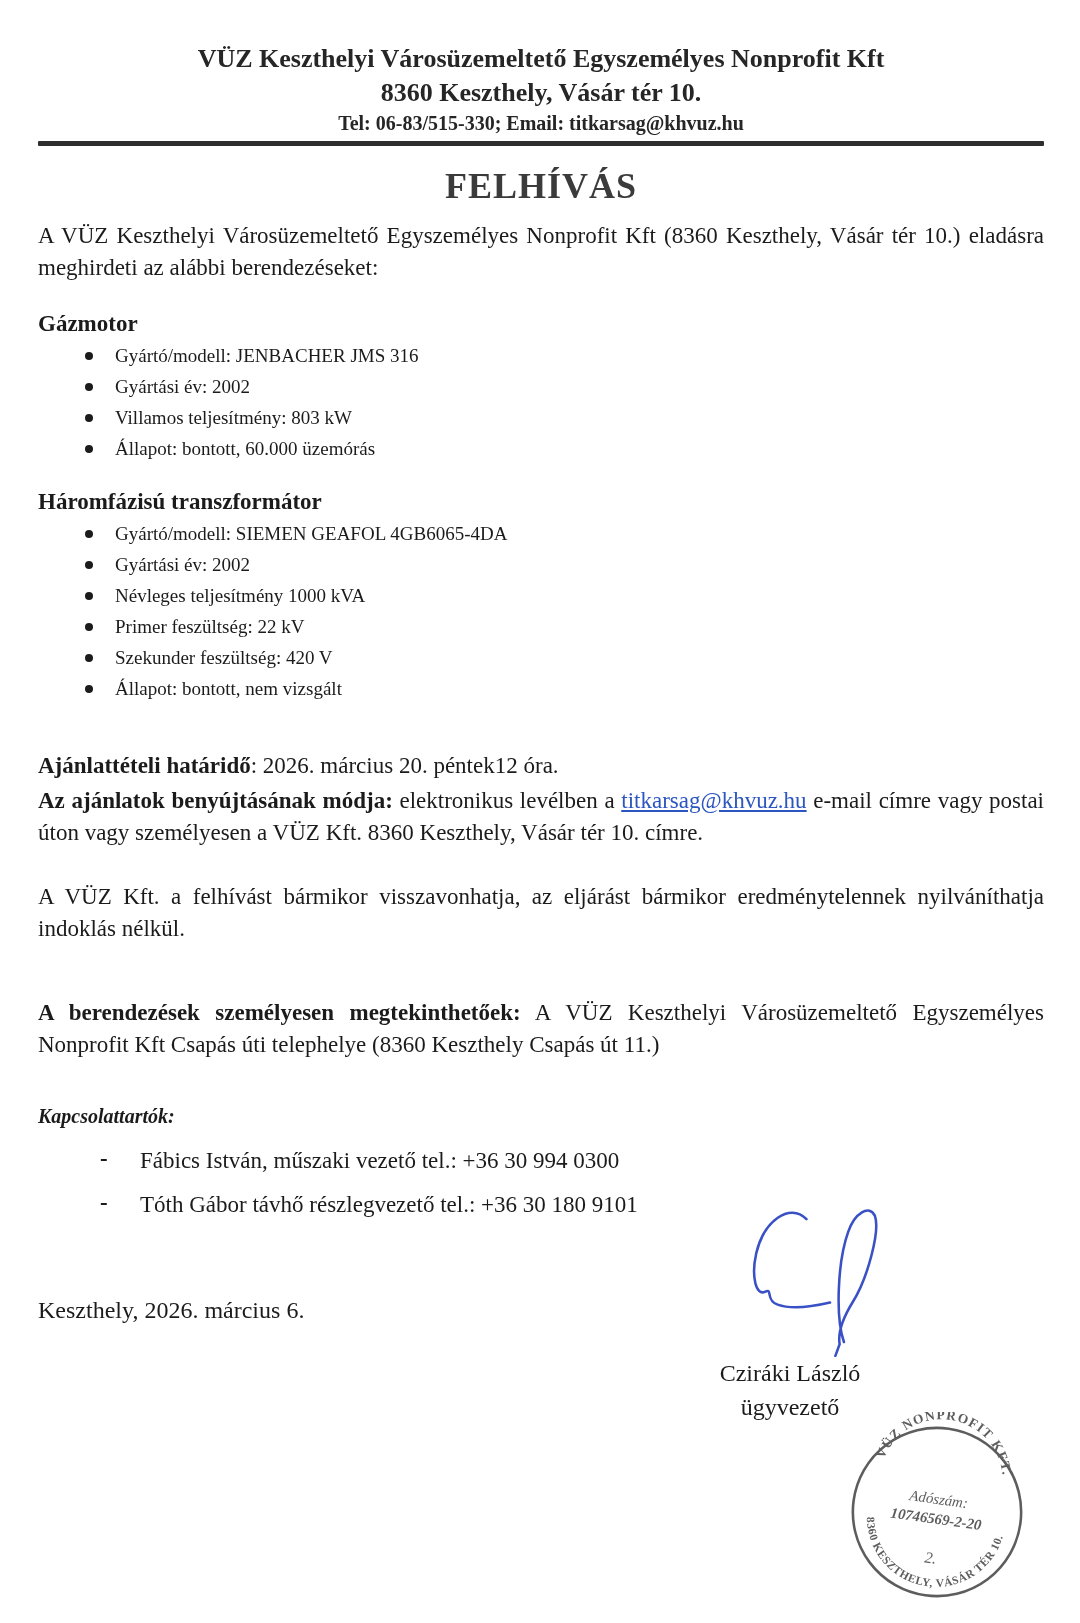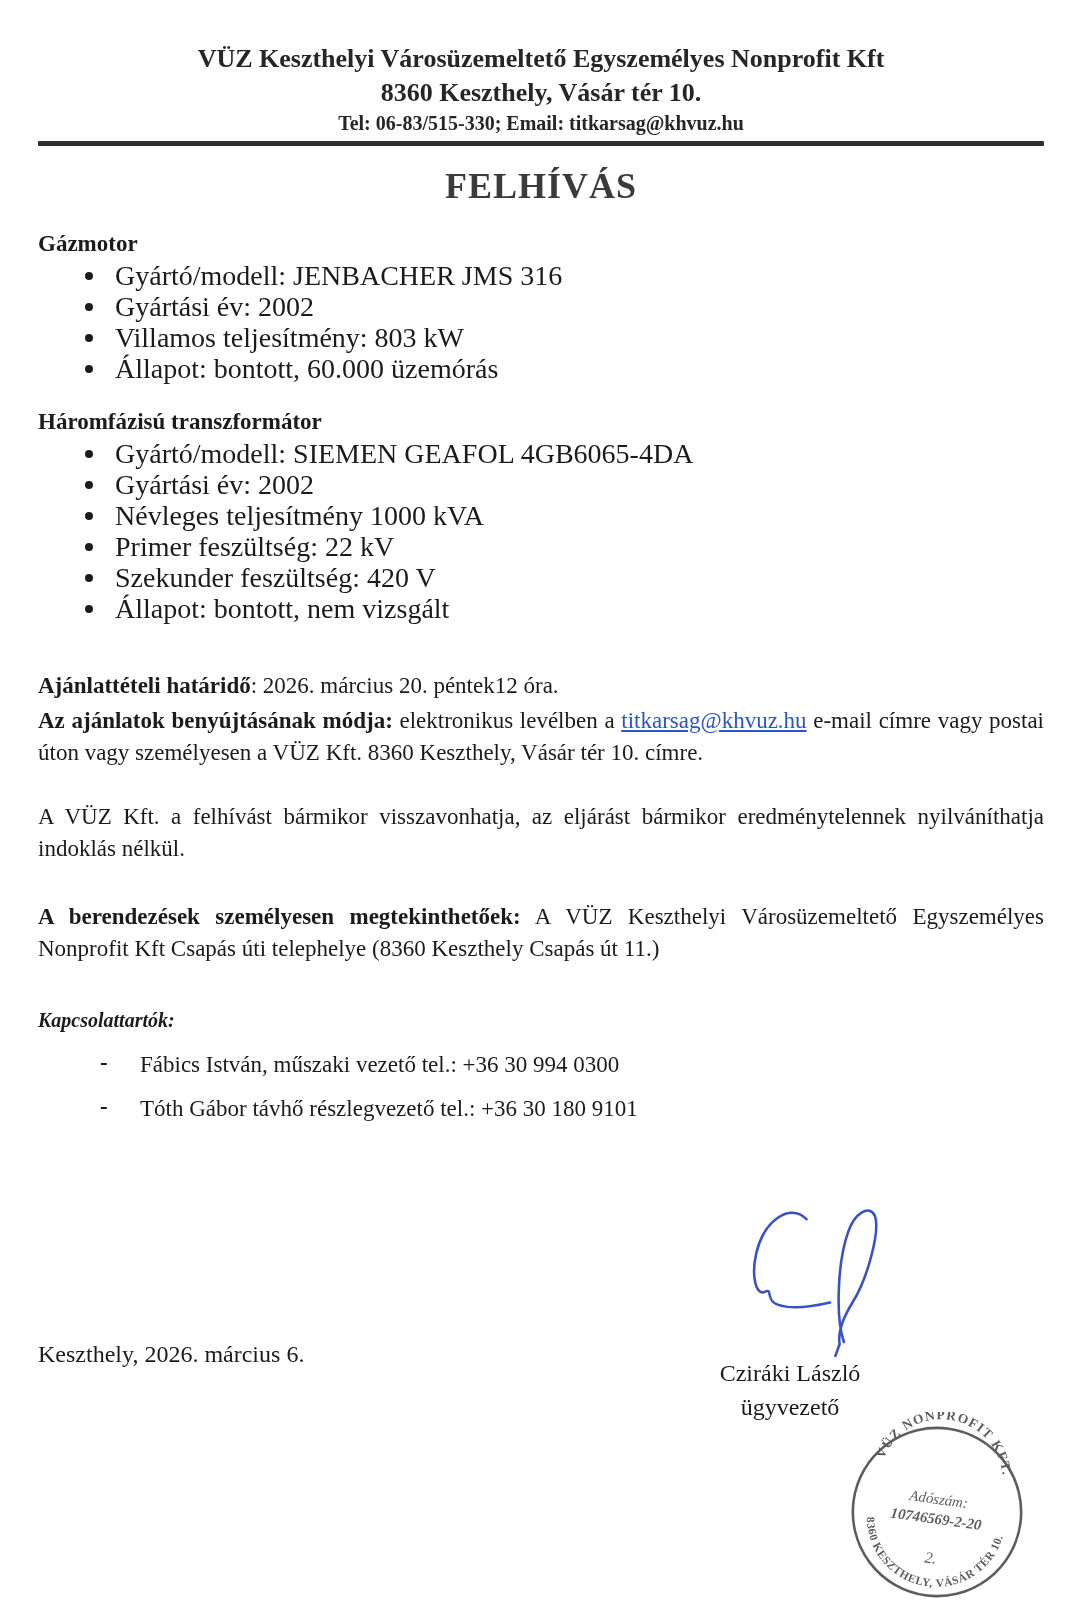--- a/index.html
+++ b/index.html
@@ -33,49 +33,49 @@
   }
 
   
   .para { font-size:23px; line-height:32px; text-align:justify; margin:0; }
   .intro { margin-top:6px; }
   .section-heading { font-size:23px; font-weight:bold; margin:26px 0 2px 0; line-height:28px; }
 
   ul.dots { list-style:none; margin:2px 0 0 0; padding:0 0 0 47px; }
   ul.dots li {
     position:relative; padding-left:30px;
-    font-size:28px; line-height:27px; margin-top:4px;
+    font-size:19px; line-height:27px; margin-top:4px;
   }
   ul.dots li::before {
     content:""; position:absolute; left:0; top:10px;
     width:8px; height:8px; border-radius:50%; background:#1b1b1b;
   }
 
   .deadline { margin-top:48px; }
   .submission { margin-top:3px; }
   .withdrawal { margin-top:32px; }
-  .viewing { margin-top:36px; }
+  .viewing { margin-top:52px; }
   .bold-label { font-weight:bold; }
   a.email-link { color:#2b55c0; text-decoration:underline; }
 
   .contacts { margin-top:40px; }
   .contacts-heading { font-size:20px; font-style:italic; line-height:30px;font-weight:bold; }
   ul.dashes { list-style:none; margin:6px 0 0 0; padding:0 0 0 62px; }
   ul.dashes li {
     position:relative; padding-left:40px;
     font-size:23px; line-height:28px; margin-top:16px;
   }
   ul.dashes li::before {
     content:"-"; position:absolute; left:0; top:-2px;
     font-size:23px; font-weight:bold;
   }
 
   
   .dateline {
-    position:absolute; left:38px; top:1339px;
+    position:absolute; left:38px; top:1295px;
     font-size:24px; line-height:30px;
   }
   .signature-svg { position:absolute; left:742px; top:1202px; }
   .signer {
     position:absolute; left:640px; top:1356px; width:300px;
     text-align:center; font-size:24px; line-height:34px;
   }
   .stamp-svg { position:absolute; left:838px; top:1412px; opacity:0.88; }
   .stamp-arc { font-family:"Liberation Serif", serif; font-weight:bold; }
 </style>
@@ -87,20 +87,21 @@
 
     <header class="letterhead">
       <div class="lh-company">VÜZ Keszthelyi Városüzemeltető Egyszemélyes Nonprofit Kft</div>
       <div class="lh-address">8360 Keszthely, Vásár tér 10.</div>
       <div class="lh-contact">Tel: 06-83/515-330; Email: titkarsag@khvuz.hu</div>
     </header>
     <div class="rule"></div>
 
     <h1 class="doc-title">FELHÍVÁS</h1>
 
+    <p class="para intro">A VÜZ Keszthelyi Városüzemeltető Egyszemélyes Nonprofit Kft (8360 Keszthely, Vásár tér 10.) eladásra meghirdeti az alábbi berendezéseket:</p>
 
     <section>
       <h2 class="section-heading">Gázmotor</h2>
       <ul class="dots">
         <li>Gyártó/modell: JENBACHER JMS 316</li>
         <li>Gyártási év: 2002</li>
         <li>Villamos teljesítmény: 803 kW</li>
         <li>Állapot: bontott, 60.000 üzemórás</li>
       </ul>
     </section>

